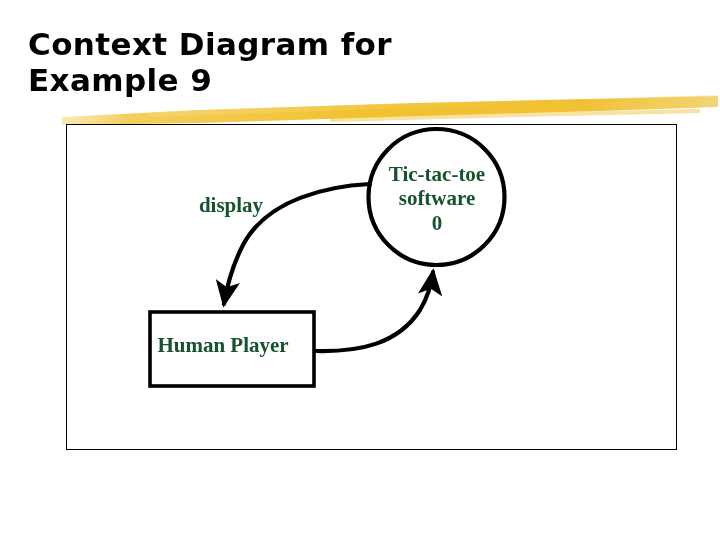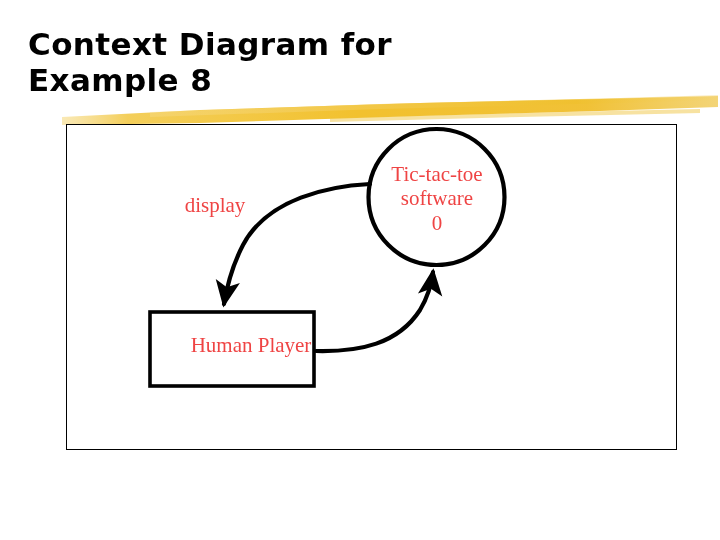--- a/index.html
+++ b/index.html
@@ -68,63 +68,62 @@
     top: 0;
     width: 720px;
     height: 540px;
     pointer-events: none;
   }
 
   
   .diagram-label {
     position: absolute;
     font-family: "Liberation Serif", "DejaVu Serif", serif;
-    font-weight: normal;
-    color: #ef4444;
+    font-weight: bold;
+    color: #14532d;
     text-align: center;
     white-space: pre-line;
     line-height: 1.16;
   }
 
   #process-label {
     left: 368px;
     top: 162px;
     width: 138px;
     font-size: 21px;
   }
 
   #entity-label {
     left: 150px;
     top: 333px;
     width: 146px;
     font-size: 21px;
-    margin-left: 28px;
   }
 
   #flow-label-display {
-    left: 156px;
+    left: 172px;
     top: 193px;
     width: 118px;
     font-size: 21px;
   }
 
   #flow-label-move {
     left: 344px;
     top: 303px;
     width: 64px;
     font-size: 21px;
   }
 </style>
 </head>
 <body>
 
 <div id="slide">
 
   <div id="slide-title">Context Diagram for
-Example 8</div>
+Example 9</div>
 
   <svg id="title-underline" viewBox="0 0 720 44" preserveAspectRatio="none">
     <defs>
       <linearGradient id="brushGrad" x1="0" y1="0" x2="1" y2="0">
         <stop offset="0" stop-color="#F5D77A" stop-opacity="0.55"></stop>
         <stop offset="0.10" stop-color="#F3CC52" stop-opacity="0.95"></stop>
         <stop offset="0.45" stop-color="#F2C12E" stop-opacity="1"></stop>
         <stop offset="0.80" stop-color="#F0BE2C" stop-opacity="0.95"></stop>
         <stop offset="1" stop-color="#EFC64A" stop-opacity="0.75"></stop>
       </linearGradient>

